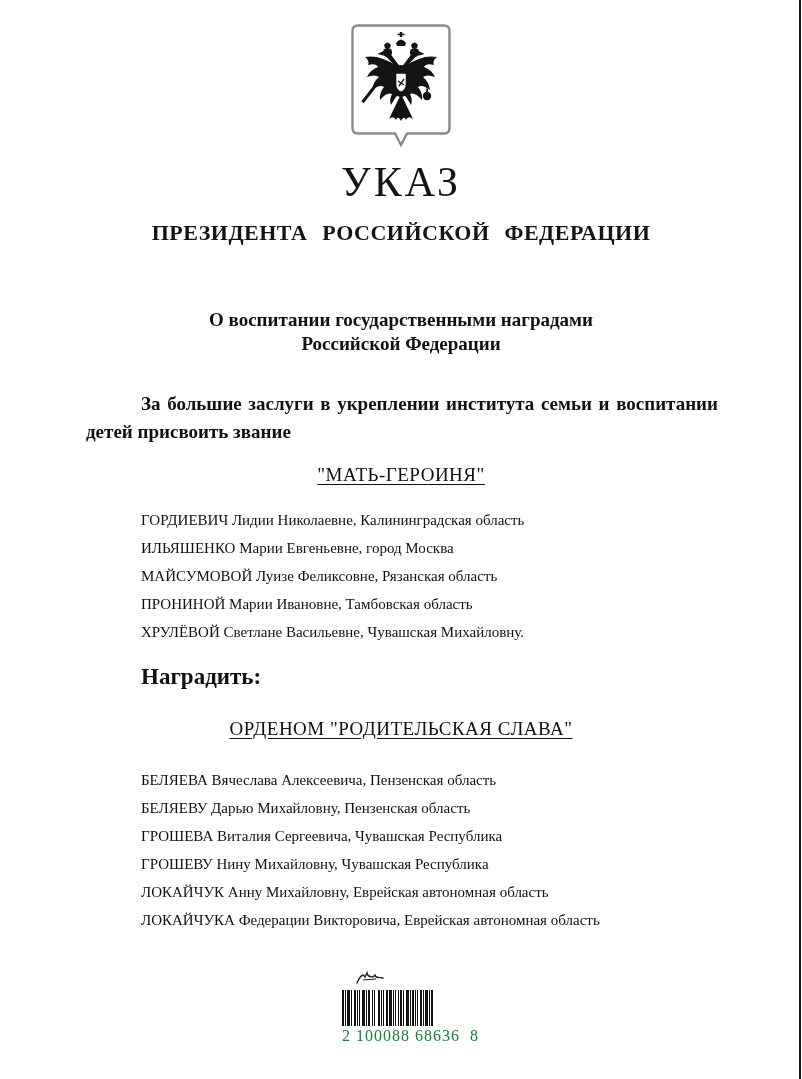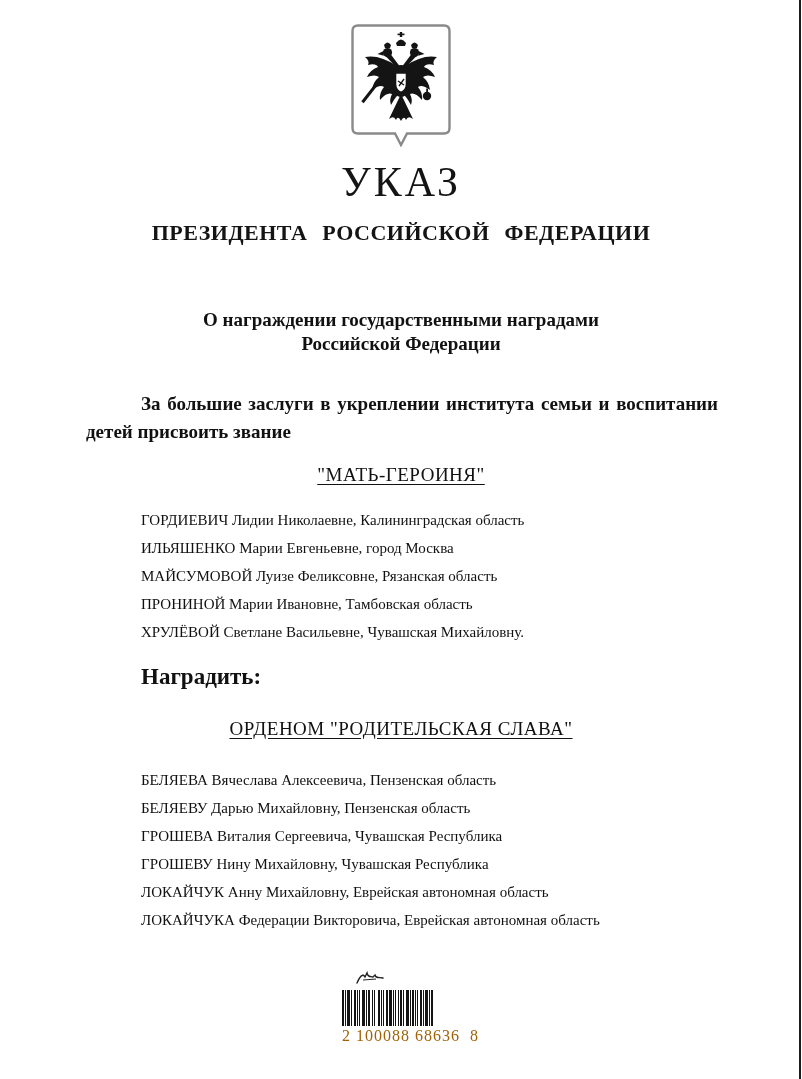--- a/index.html
+++ b/index.html
@@ -132,21 +132,21 @@
     align-items: stretch;
     height: 36px;
   }
   .barcode-bars .bar { height: 100%; }
   .barcode-digits {
     margin-top: 1px;
     font-size: 16px;
     letter-spacing: 1px;
     white-space: pre;
     text-align: left;
-    color: #a16207;
+    color: #15803d;
   }
 </style>
 </head>
 <body>
 
 <div class="page">
 
   <div class="scan-edge-right"></div>
 
   <div class="emblem">
@@ -186,21 +186,21 @@
 
       <path d="M44.5 49 H55.5 V60 Q55.5 66 50 68.5 Q44.5 66 44.5 60 Z" fill="#ffffff" stroke="#141414" stroke-width="1.6"></path>
       <path d="M47 57 L53 61 M53 55 L48 62" stroke="#141414" stroke-width="1.3"></path>
     </svg>
   </div>
 
   <div class="decree-title">УКАЗ</div>
   <div class="decree-subtitle">ПРЕЗИДЕНТА РОССИЙСКОЙ ФЕДЕРАЦИИ</div>
 
   <div class="subject">
-    <div>О награждении государственными наградами</div>
+    <div>О воспитании государственными наградами</div>
     <div>Российской Федерации</div>
   </div>
 
   <div class="preamble">За большие заслуги в укреплении института семьи и воспитании детей присвоить звание</div>
 
   <div class="award-heading award-heading-1">
     <span>"МАТЬ-ГЕРОИНЯ"</span>
   </div>
 
   <div class="recipient-list recipient-list-1">

